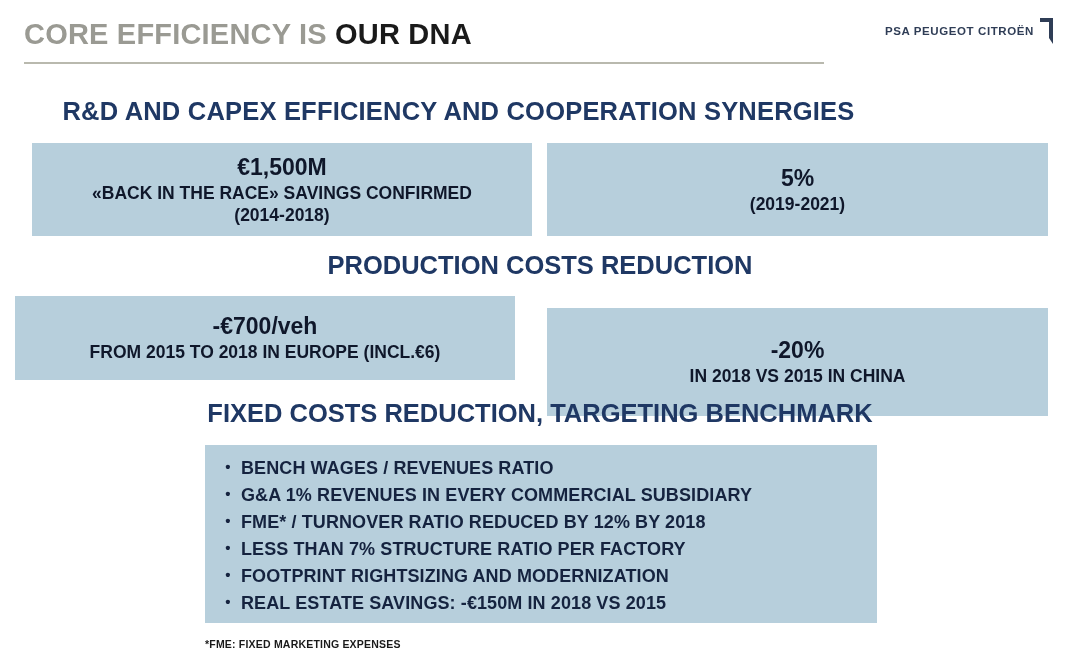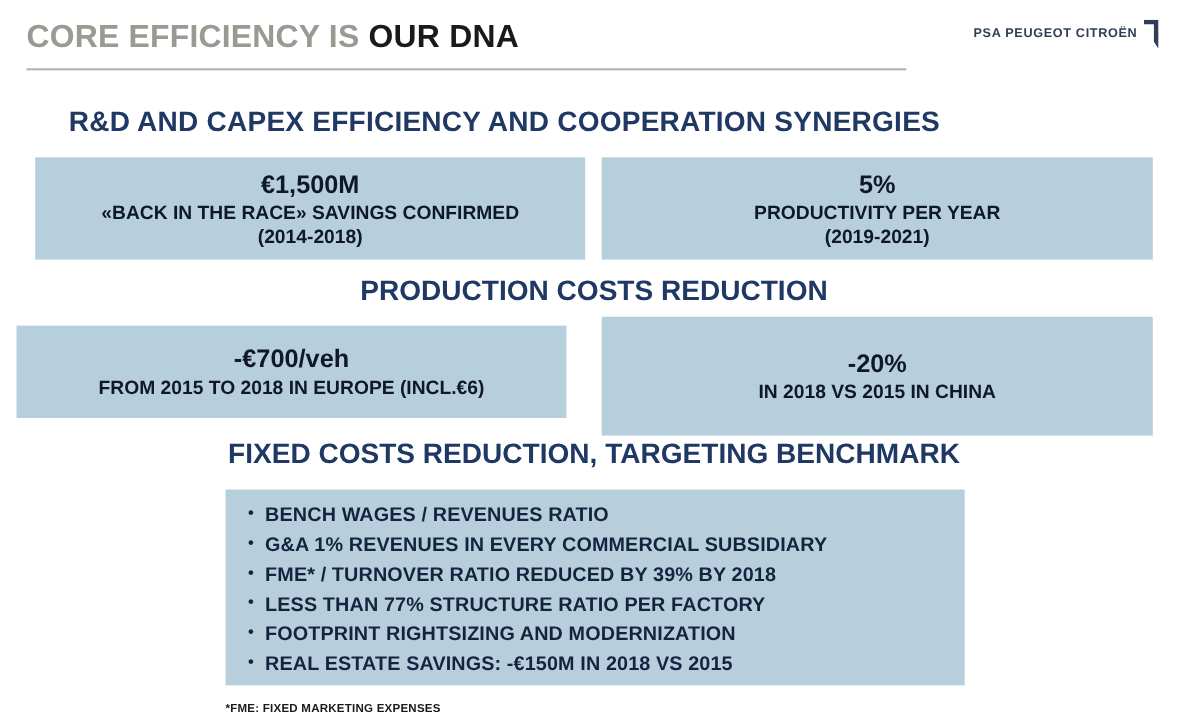--- a/index.html
+++ b/index.html
@@ -121,21 +121,21 @@
   }
   .card .sub {
     font-size: 17.5px;
     font-weight: bold;
     line-height: 1.25;
   }
 
   #card-rd-1 { top: 143px; left: 32px; width: 500px; height: 93px; }
   #card-rd-2 { top: 143px; left: 547px; width: 501px; height: 93px; }
   #card-prod-1 { top: 296px; left: 15px; width: 500px; height: 84px; }
-  #card-prod-2 { top: 288px; left: 547px; width: 501px; height: 108px; }
+  #card-prod-2 { top: 308px; left: 547px; width: 501px; height: 108px; }
 
   
   #card-fixed {
     position: absolute;
     top: 445px;
     left: 205px;
     width: 672px;
     height: 178px;
     background: #b7cfdc;
     box-sizing: border-box;
@@ -194,21 +194,20 @@
 <div class="section-title" id="sec1-title">R&amp;D AND CAPEX EFFICIENCY AND COOPERATION SYNERGIES</div>
 
 <div class="card" id="card-rd-1">
   <div class="big">€1,500M</div>
   <div class="sub">«BACK IN THE RACE» SAVINGS CONFIRMED</div>
   <div class="sub">(2014-2018)</div>
 </div>
 
 <div class="card" id="card-rd-2">
   <div class="big">5%</div>
-  <div class="sub">PRODUCTIVITY PER YEAR</div>
   <div class="sub">(2019-2021)</div>
 </div>
 
 <div class="section-title" id="sec2-title">PRODUCTION COSTS REDUCTION</div>
 
 <div class="card" id="card-prod-1">
   <div class="big">-€700/veh</div>
   <div class="sub">FROM 2015 TO 2018 IN EUROPE (INCL.€6)</div>
 </div>
 
@@ -223,25 +222,25 @@
   <div class="bullet-row">
     <span class="bullet-dot">•</span>
     <span class="bullet-text">BENCH WAGES / REVENUES RATIO</span>
   </div>
   <div class="bullet-row">
     <span class="bullet-dot">•</span>
     <span class="bullet-text">G&amp;A 1% REVENUES IN EVERY COMMERCIAL SUBSIDIARY</span>
   </div>
   <div class="bullet-row">
     <span class="bullet-dot">•</span>
-    <span class="bullet-text">FME* / TURNOVER RATIO REDUCED BY 39% BY 2018</span>
-  </div>
-  <div class="bullet-row">
-    <span class="bullet-dot">•</span>
-    <span class="bullet-text">LESS THAN 77% STRUCTURE RATIO PER FACTORY</span>
+    <span class="bullet-text">FME* / TURNOVER RATIO REDUCED BY 12% BY 2018</span>
+  </div>
+  <div class="bullet-row">
+    <span class="bullet-dot">•</span>
+    <span class="bullet-text">LESS THAN 7% STRUCTURE RATIO PER FACTORY</span>
   </div>
   <div class="bullet-row">
     <span class="bullet-dot">•</span>
     <span class="bullet-text">FOOTPRINT RIGHTSIZING AND MODERNIZATION</span>
   </div>
   <div class="bullet-row">
     <span class="bullet-dot">•</span>
     <span class="bullet-text">REAL ESTATE SAVINGS: -€150M IN 2018 VS 2015</span>
   </div>
 </div>

